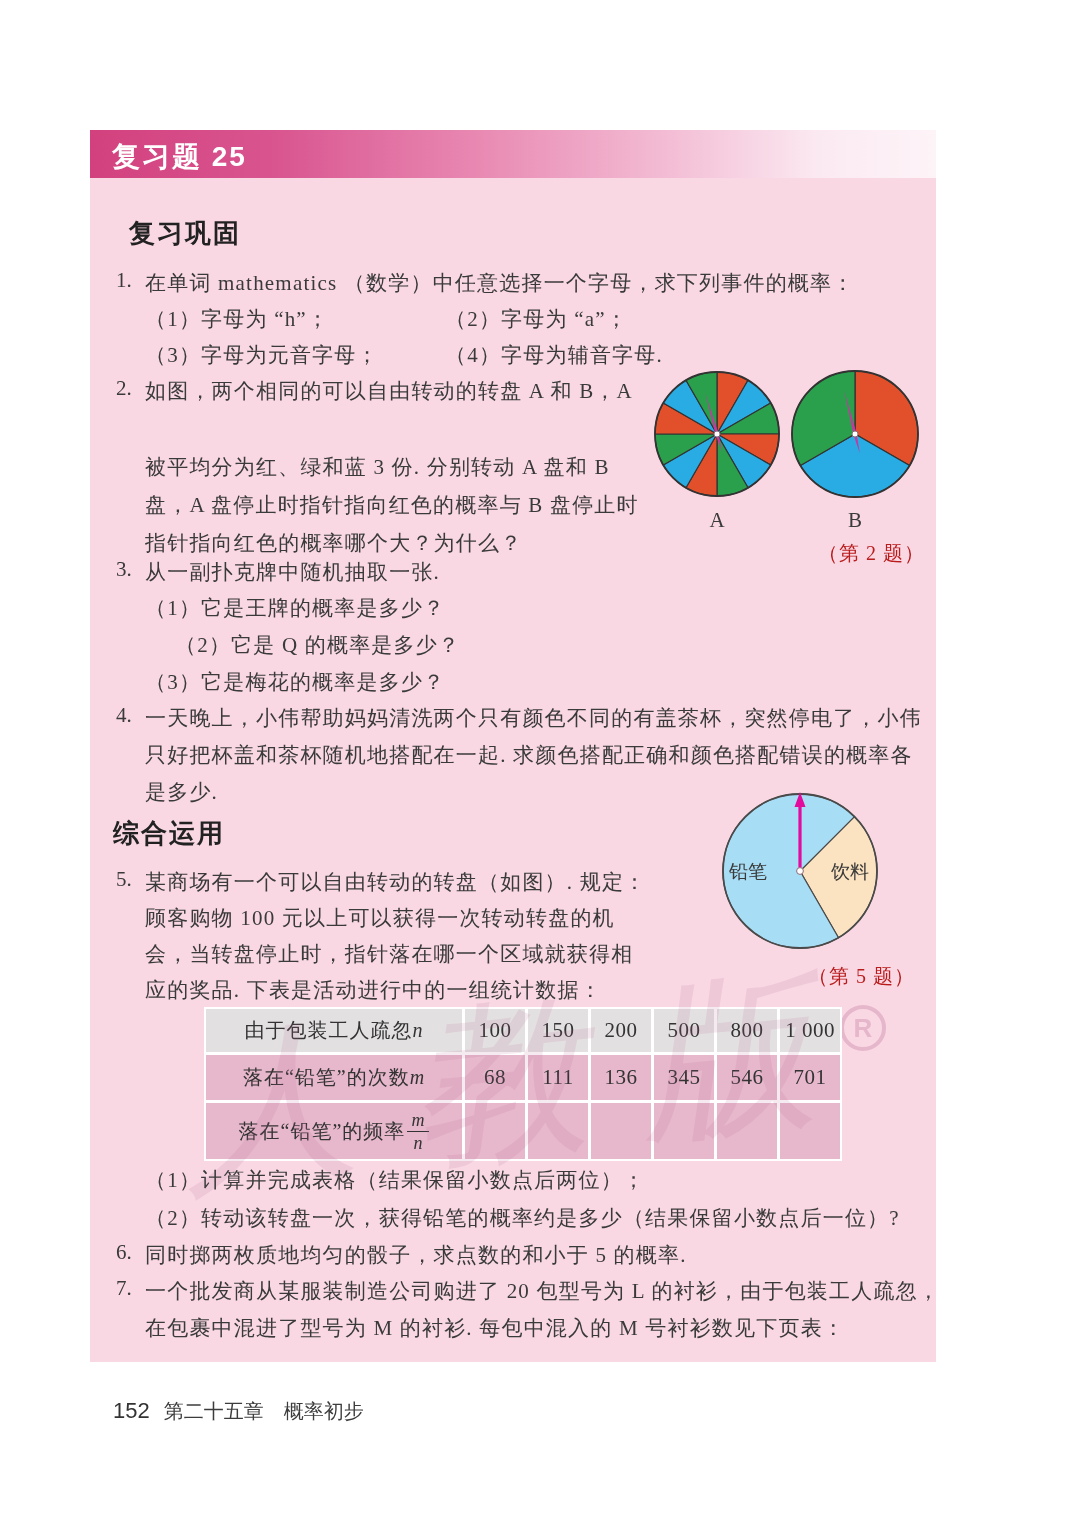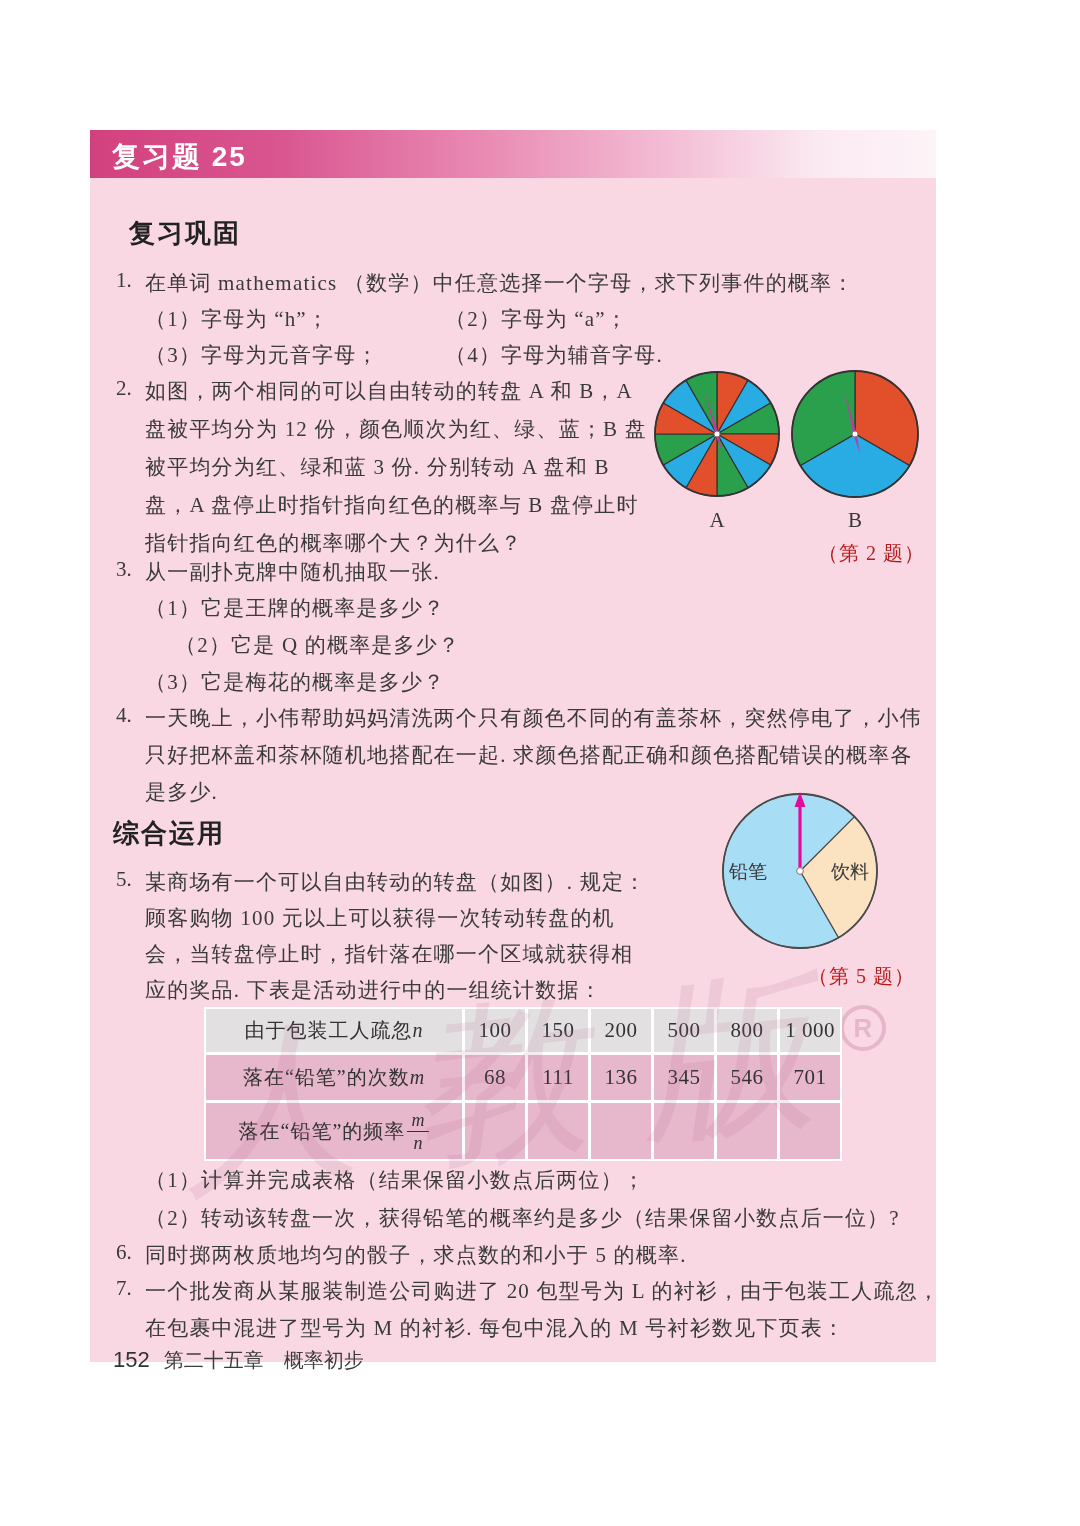--- a/index.html
+++ b/index.html
@@ -26,21 +26,21 @@
   .frac { display:inline-flex; flex-direction:column; align-items:center; font-style:italic; line-height:1; margin-left:2px; vertical-align:middle; }
   .fnum { border-bottom:1.6px solid #333333; padding:0 4px 2px; margin-bottom:2px; font-size:18px; }
   .fden { font-size:18px; }
   .wm-script { position:absolute; left:90px; top:830px; width:720px; font-size:175px; font-style:italic;
           color:rgba(187,105,146,0.14); letter-spacing:55px; transform:rotate(-6deg); z-index:2; pointer-events:none;
           font-family:"Liberation Serif","DejaVu Serif",serif; white-space:nowrap; }
   .wm-reg { position:absolute; left:750px; top:875px; width:46px; height:46px; border:4px solid rgba(196,120,158,0.35);
           border-radius:50%; display:flex; align-items:center; justify-content:center; z-index:0;
           font-family:"Liberation Sans","DejaVu Sans",sans-serif; font-size:26px; font-weight:bold;
           color:rgba(196,120,158,0.35); }
-  .footer { position:absolute; left:113px; top:1347px; font-size:20px; color:#3c3c3c; white-space:nowrap; }
+  .footer { position:absolute; left:113px; top:1398px; font-size:20px; color:#3c3c3c; white-space:nowrap; }
   .footer .pn { font-family:"Liberation Sans","DejaVu Sans",sans-serif; font-size:22px; margin-right:14px; color:#333333; }
   svg { display:block; }
 </style>
 </head>
 <body>
 
 <div class="page">
 
   <div class="hbar">
     <div class="hbar-title">复习题 25</div>
@@ -50,21 +50,20 @@
 
   <div class="num" style="left:26px; top:138px;">1.</div>
   <div class="line" style="left:55px; top:138px;">在单词 mathematics （数学）中任意选择一个字母，求下列事件的概率：</div>
   <div class="line" style="left:55px;  top:174px;">（1）字母为 “h”；</div>
   <div class="line" style="left:355px; top:174px;">（2）字母为 “a”；</div>
   <div class="line" style="left:55px;  top:210px;">（3）字母为元音字母；</div>
   <div class="line" style="left:355px; top:210px;">（4）字母为辅音字母.</div>
 
   <div class="num" style="left:26px; top:246px;">2.</div>
   <div class="line" style="left:55px; top:246px;">如图，两个相同的可以自由转动的转盘 A 和 B，A</div>
-  <div class="line" style="left:55px; top:284px;">盘被平均分为 12 份，颜色顺次为红、绿、蓝；B 盘</div>
   <div class="line" style="left:55px; top:322px;">被平均分为红、绿和蓝 3 份. 分别转动 A 盘和 B</div>
   <div class="line" style="left:55px; top:360px;">盘，A 盘停止时指针指向红色的概率与 B 盘停止时</div>
   <div class="line" style="left:55px; top:398px;">指针指向红色的概率哪个大？为什么？</div>
 
   <div class="fig" style="left:545px; top:238px; width:290px; height:206px;">
     <svg width="290" height="132" viewBox="0 0 290 132">
       <g>
           <path d="M82,66 L82.00,4.00 A62,62 0 0 1 113.00,12.31 Z" fill="#e2502b" stroke="#333333" stroke-width="1.2"></path>
           <path d="M82,66 L113.00,12.31 A62,62 0 0 1 135.69,35.00 Z" fill="#29ace4" stroke="#333333" stroke-width="1.2"></path>
           <path d="M82,66 L135.69,35.00 A62,62 0 0 1 144.00,66.00 Z" fill="#2aa04c" stroke="#333333" stroke-width="1.2"></path>

